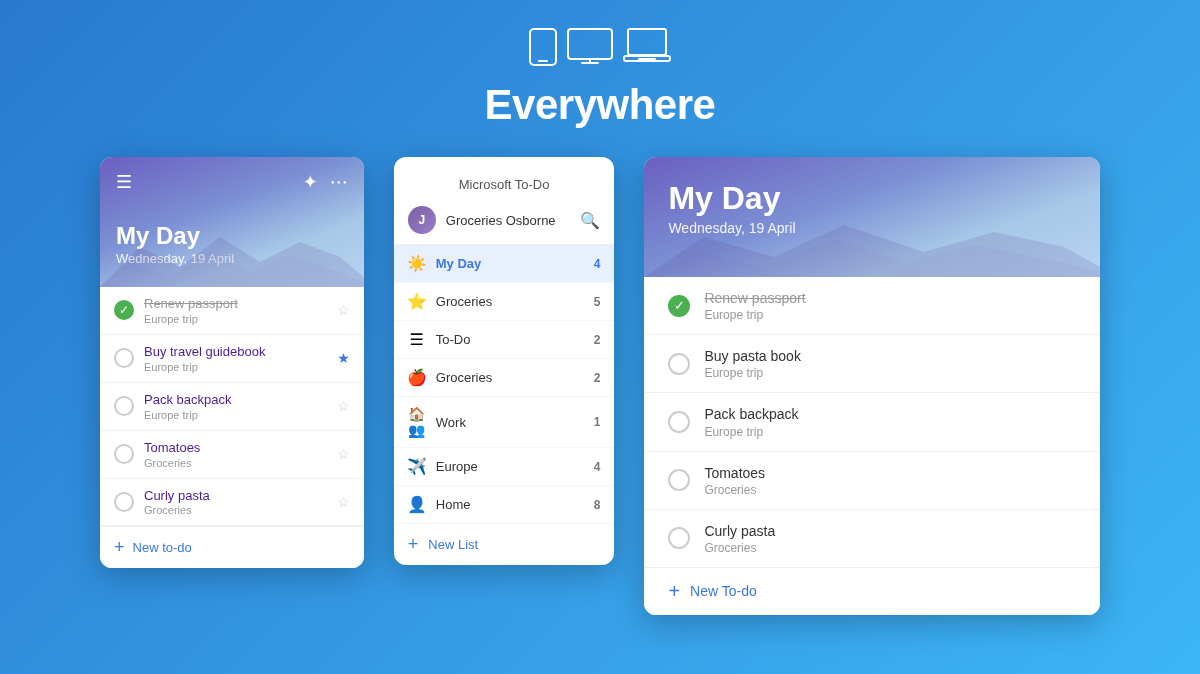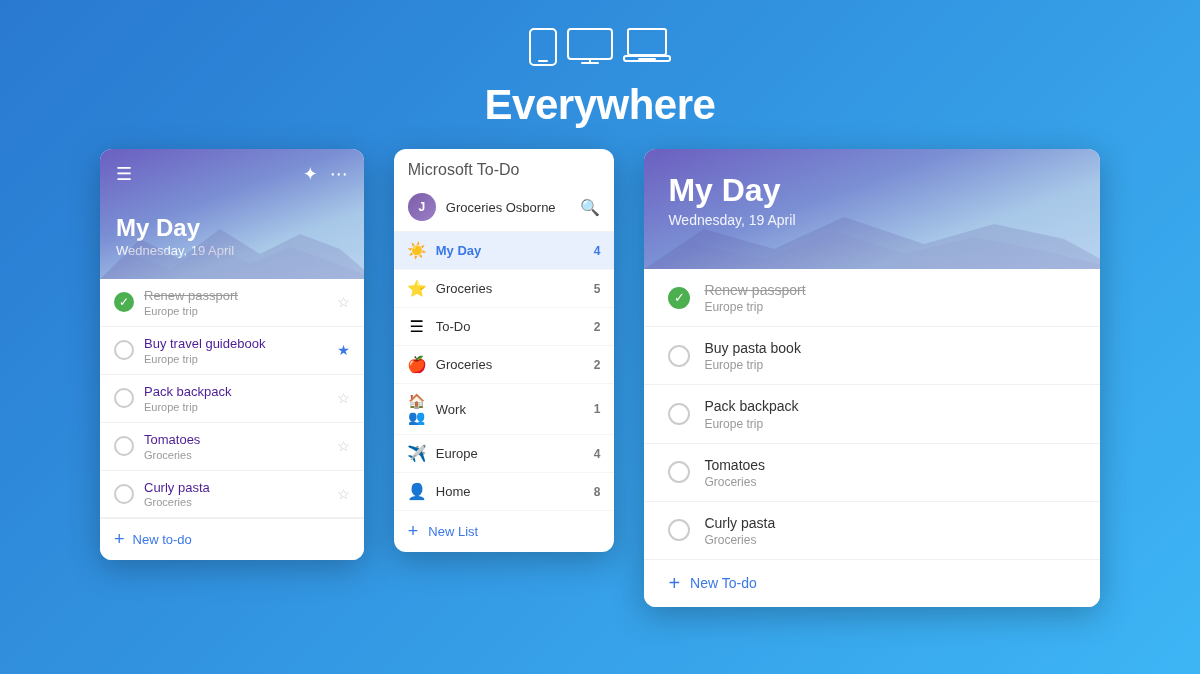--- a/index.html
+++ b/index.html
@@ -13,21 +13,21 @@
       flex-direction: column;
       align-items: center;
     }
 
     
     .header {
       display: flex;
       flex-direction: column;
       align-items: center;
       padding-top: 28px;
-      margin-bottom: 20px;
+      margin-bottom: 28px;
     }
     .device-icons {
       display: flex;
       gap: 10px;
       margin-bottom: 10px;
     }
     .device-icon {
       color: white;
       font-size: 28px;
       line-height: 1;
@@ -161,23 +161,24 @@
 
     
     .panel-sidebar {
       width: 230px;
       background: white;
       border-radius: 12px;
       overflow: hidden;
       box-shadow: 0 8px 32px rgba(0,0,0,0.25);
     }
     .sidebar-app-name {
-      padding: 12px 14px 8px;
-      font-size: 16px;
+      padding: 20px 14px 8px;
+      font-size: 13px;
       color: #555;
+      text-align: center;
     }
     .sidebar-user {
       display: flex;
       align-items: center;
       padding: 6px 14px 10px;
       gap: 10px;
       border-bottom: 1px solid #f0f0f0;
     }
     .user-avatar {
       width: 28px;

